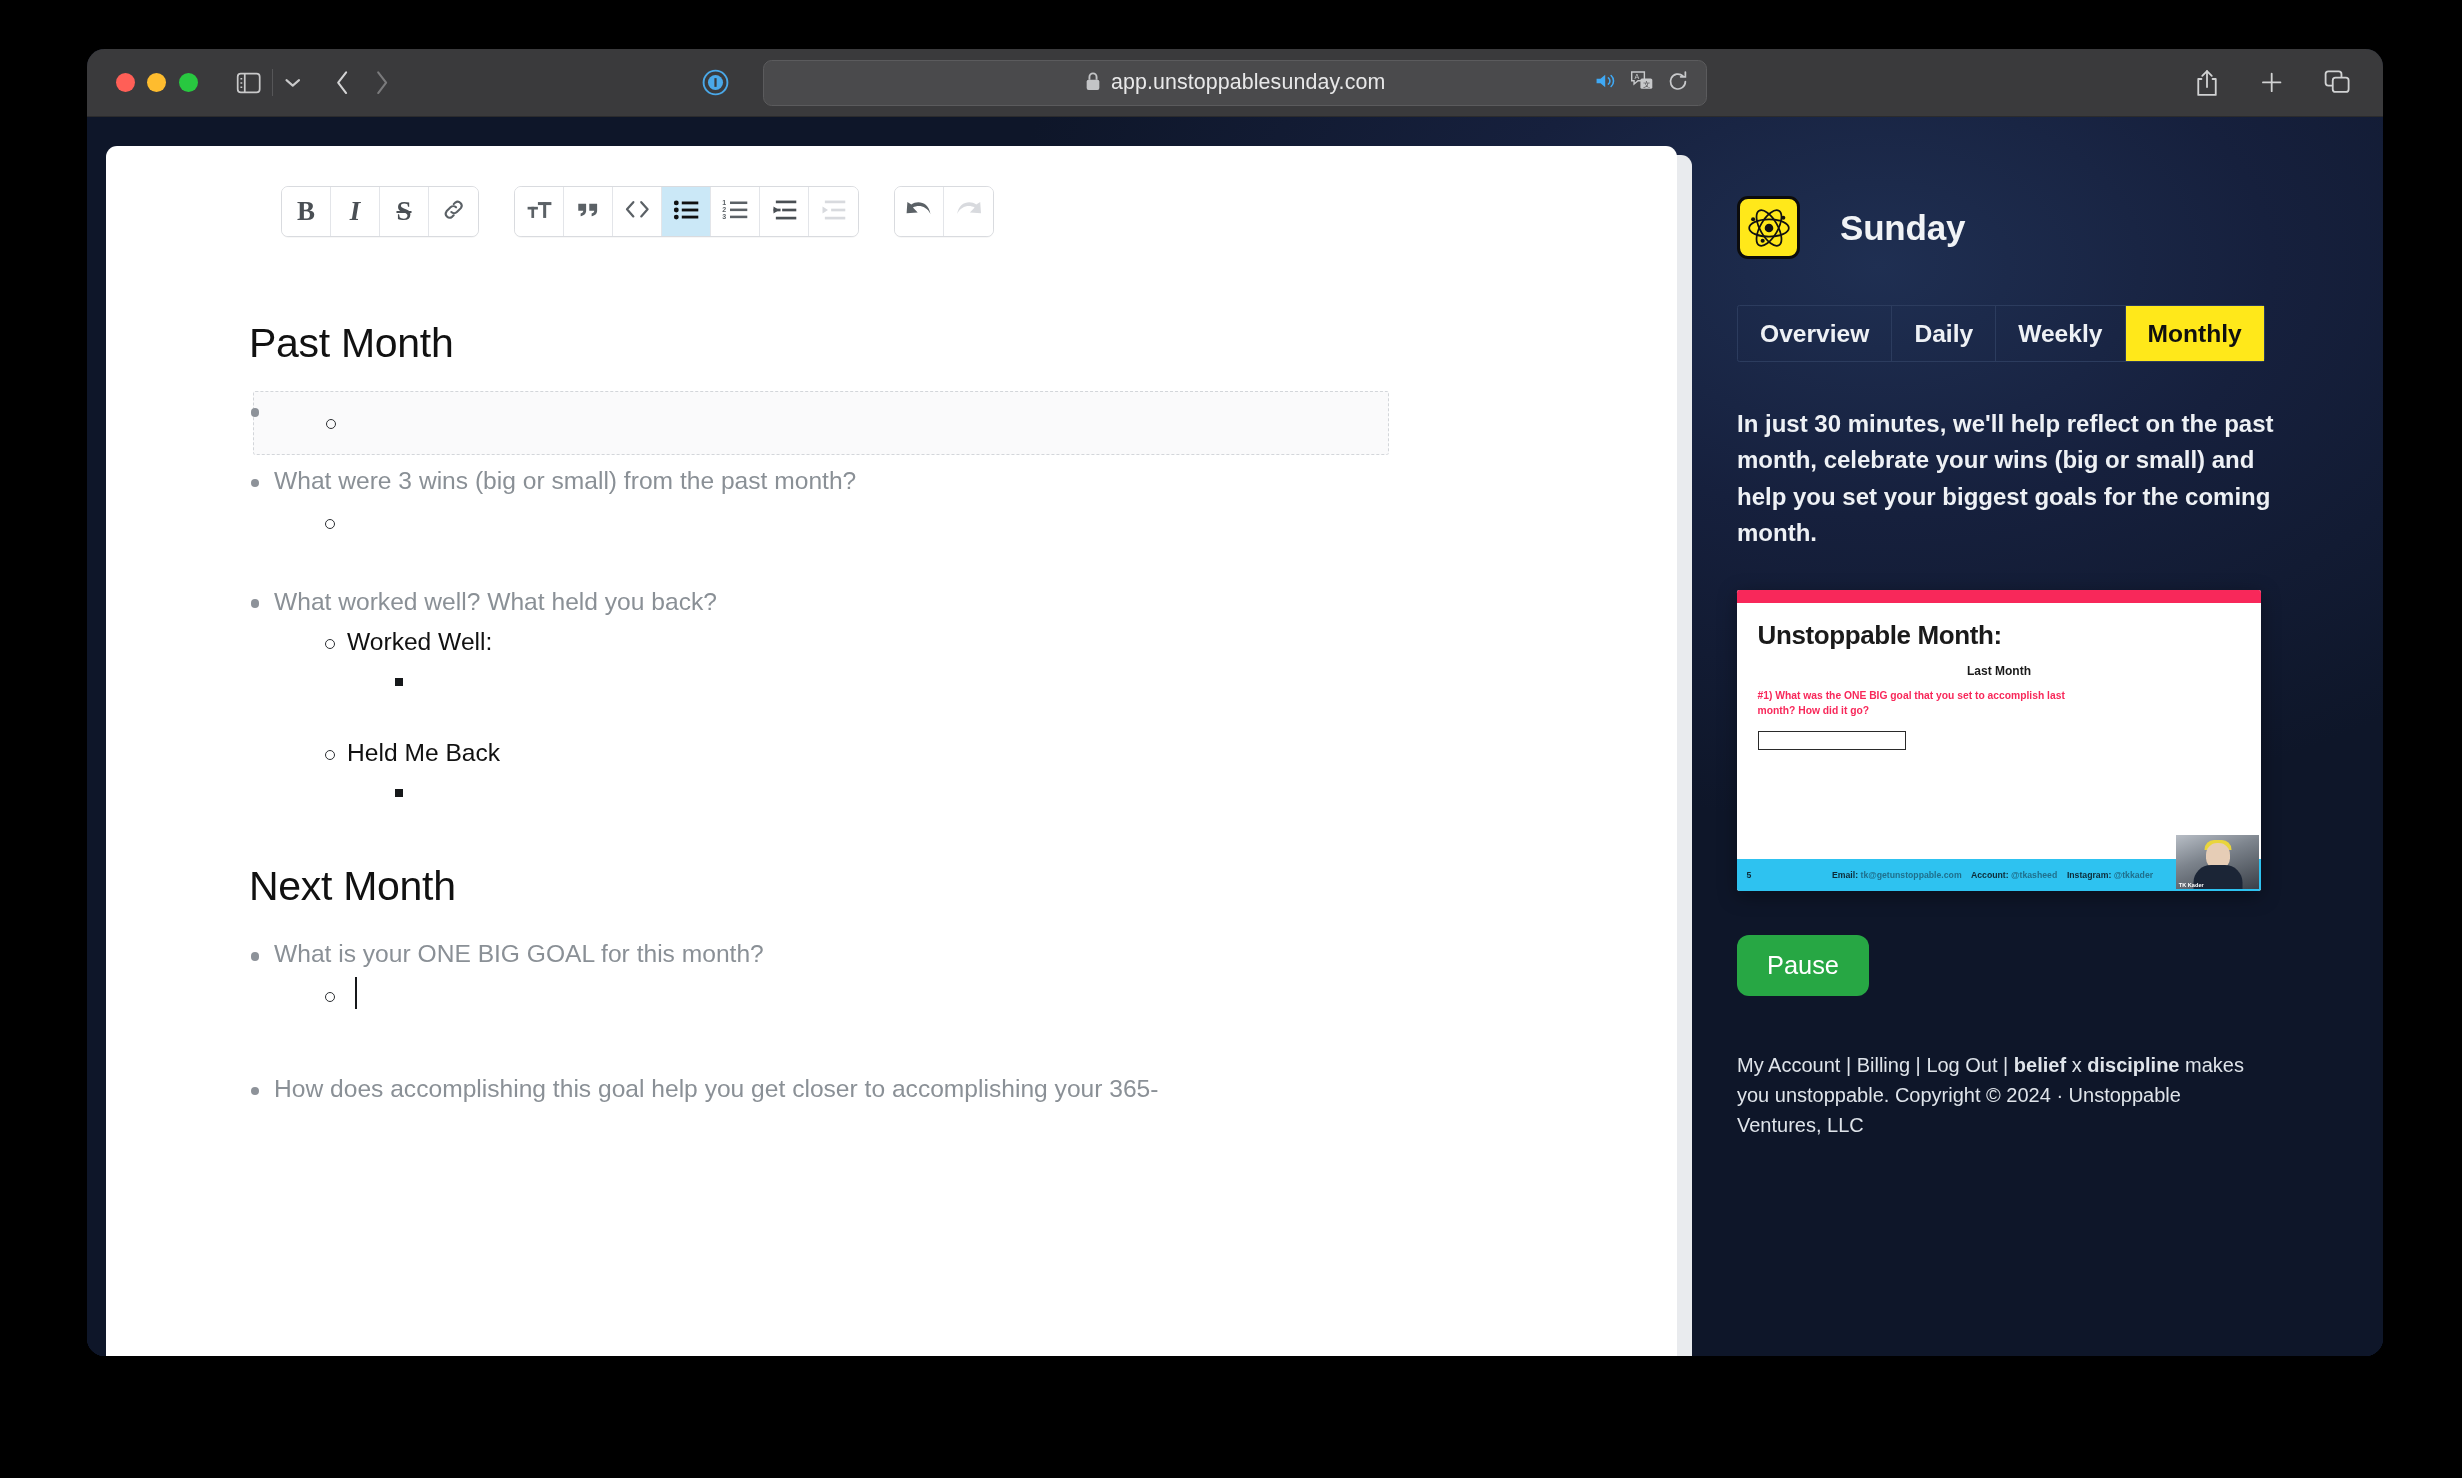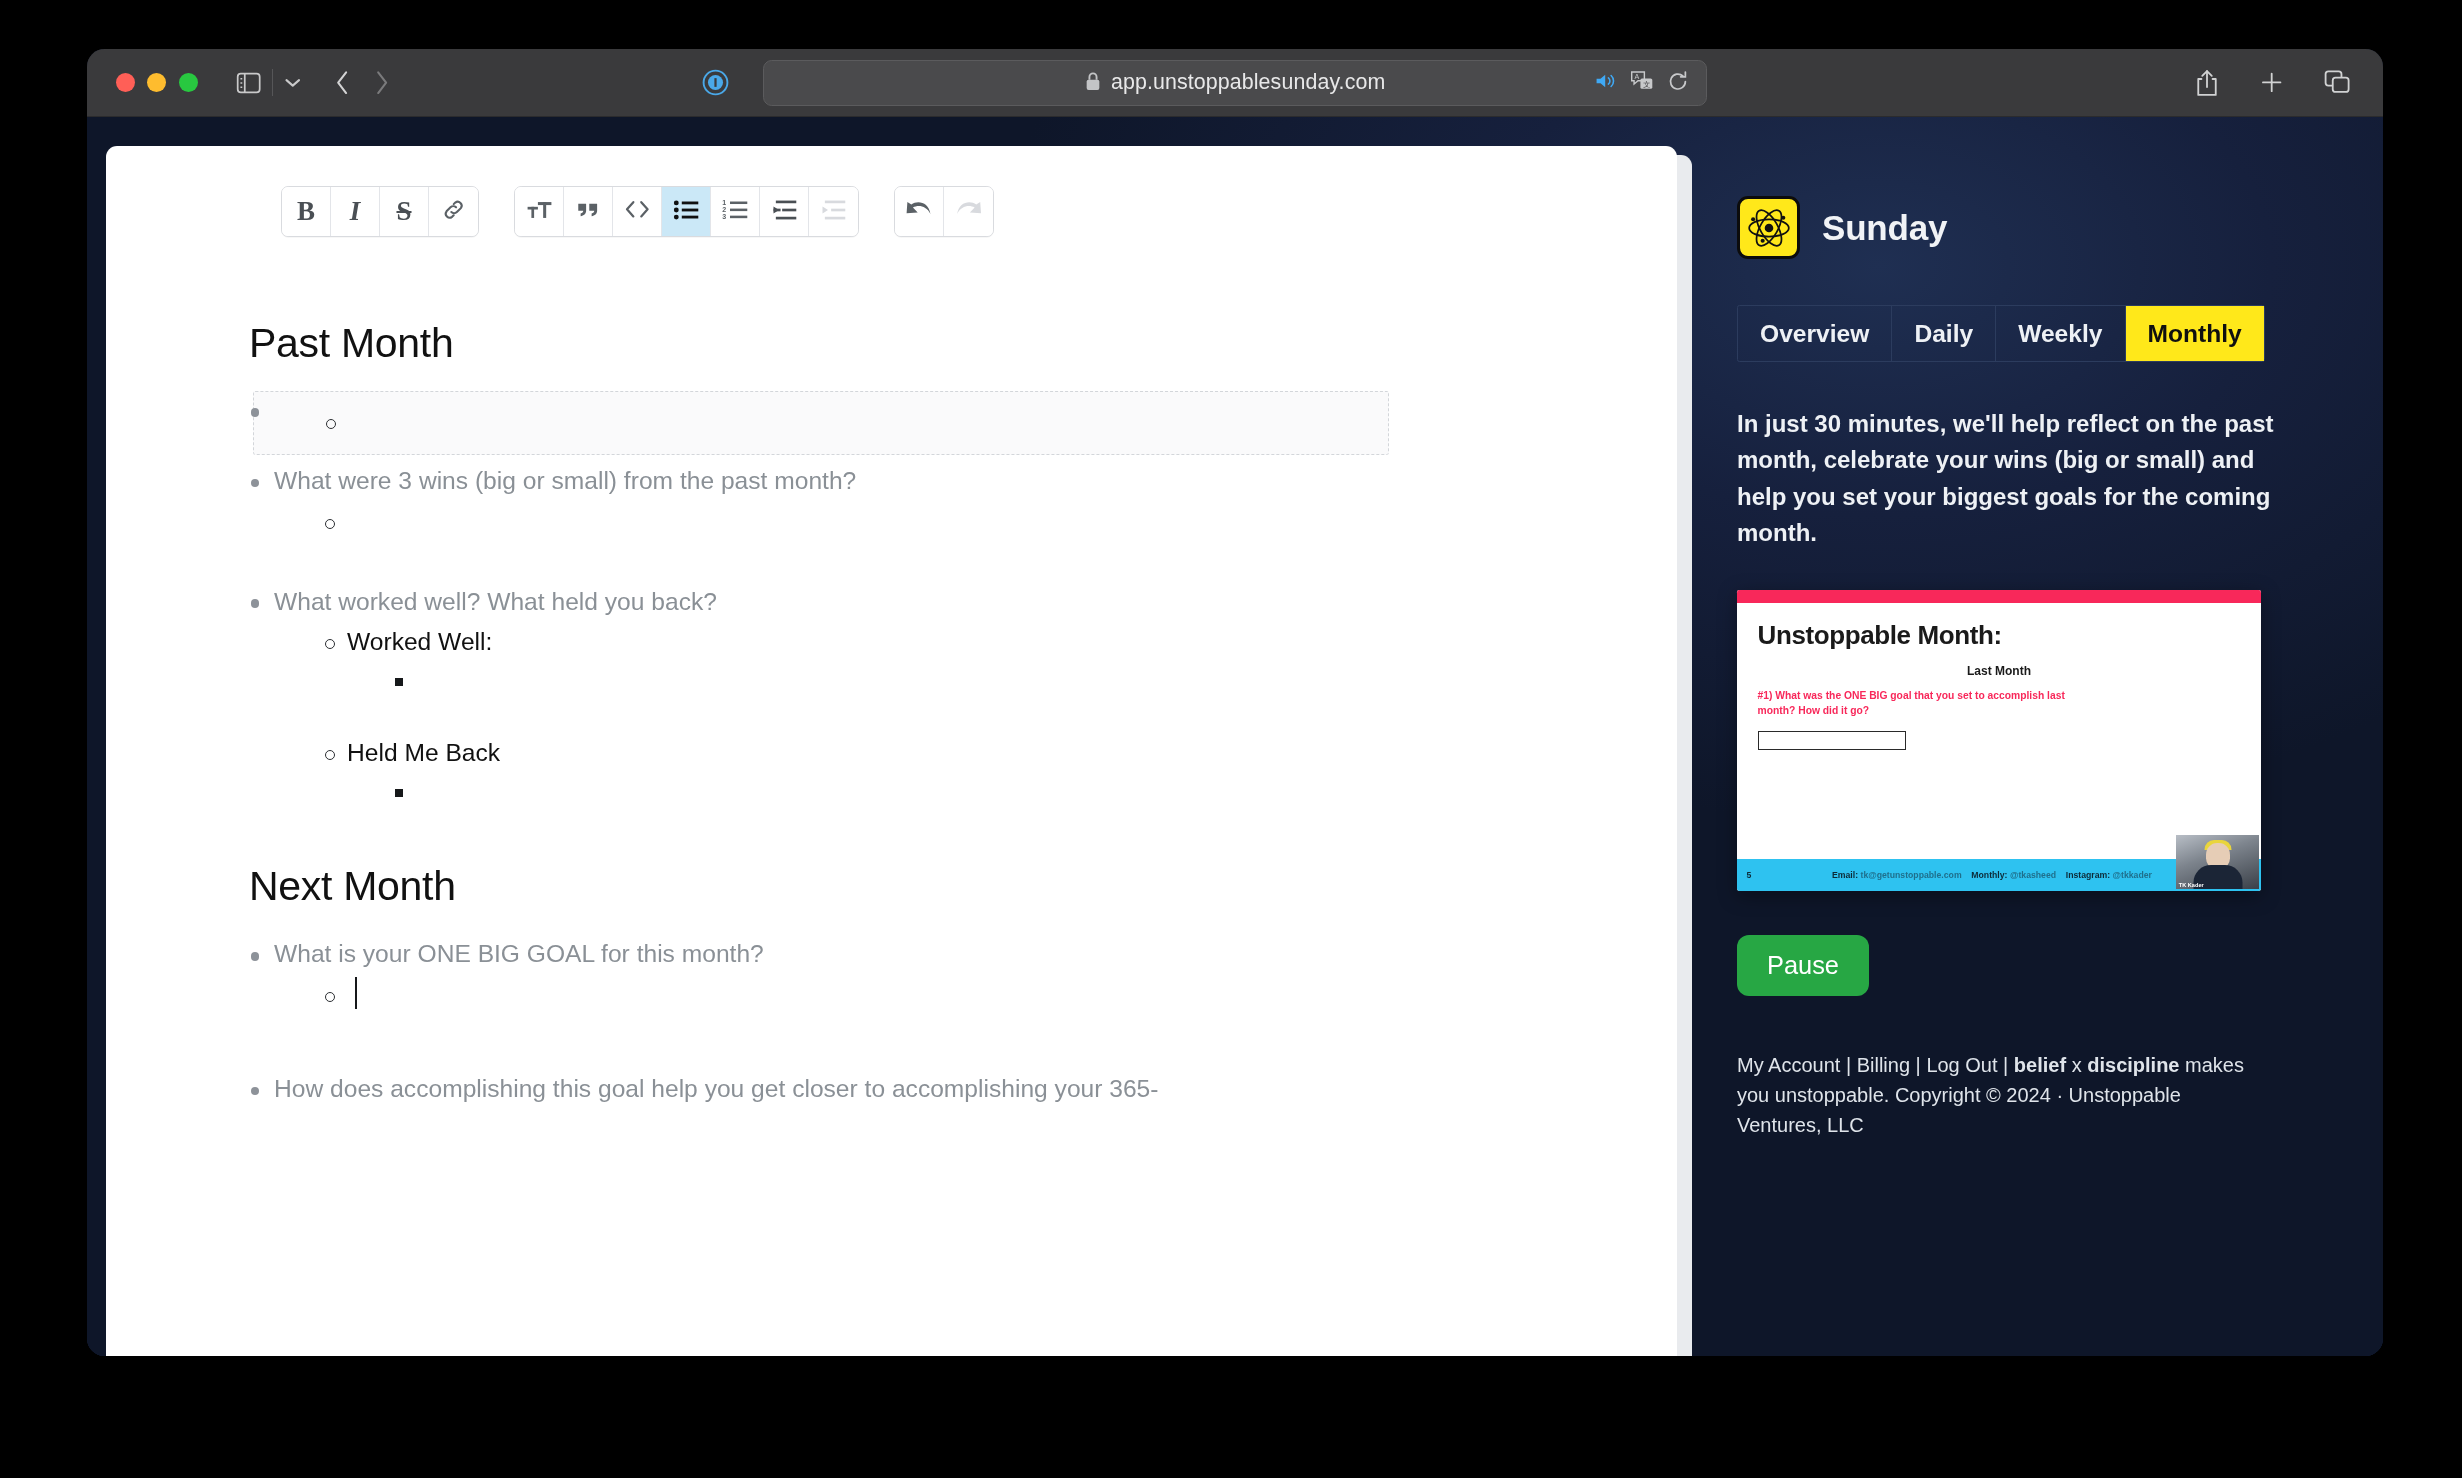--- a/index.html
+++ b/index.html
@@ -210,21 +210,21 @@
   .spacer-md { height: 44px; }
 
   
   .side {
     position: relative;
     z-index: 2;
     width: 697px;
     padding: 79px 52px 0 52px;
     color: #fff;
   }
-  .brand { display: flex; align-items: center; gap: 22px; }
+  .brand { display: flex; align-items: center; gap: 40px; }
   .logo {
     width: 63px; height: 63px;
     background: #ffe81a;
     border: 3.2px solid #0c0c0c;
     border-radius: 11px;
     display: flex; align-items: center; justify-content: center;
     flex: none;
   }
   .brand-name { font-size: 35px; font-weight: 700; letter-spacing: -0.2px; color: #f1f3f6; }
 
@@ -658,21 +658,21 @@
           <div class="v-sub">Last Month</div>
           <div class="v-q">#1) What was the ONE BIG goal that you set to accomplish last month? How did it go?</div>
           <div class="v-input"></div>
         </div>
         <div class="v-footer">
           <span class="v-pg">5</span>
           <span class="v-contact">
             <span class="k">Email:</span>
             <span class="v">tk@getunstoppable.com</span>
             &nbsp;&nbsp;
-            <span class="k">Monthly:</span>
+            <span class="k">Account:</span>
             <span class="v">@tkasheed</span>
             &nbsp;&nbsp;
             <span class="k">Instagram:</span>
             <span class="v">@tkkader</span>
           </span>
         </div>
         <div class="v-cam">
           <div class="hair"></div>
           <div class="head"></div>
           <div class="body"></div>

